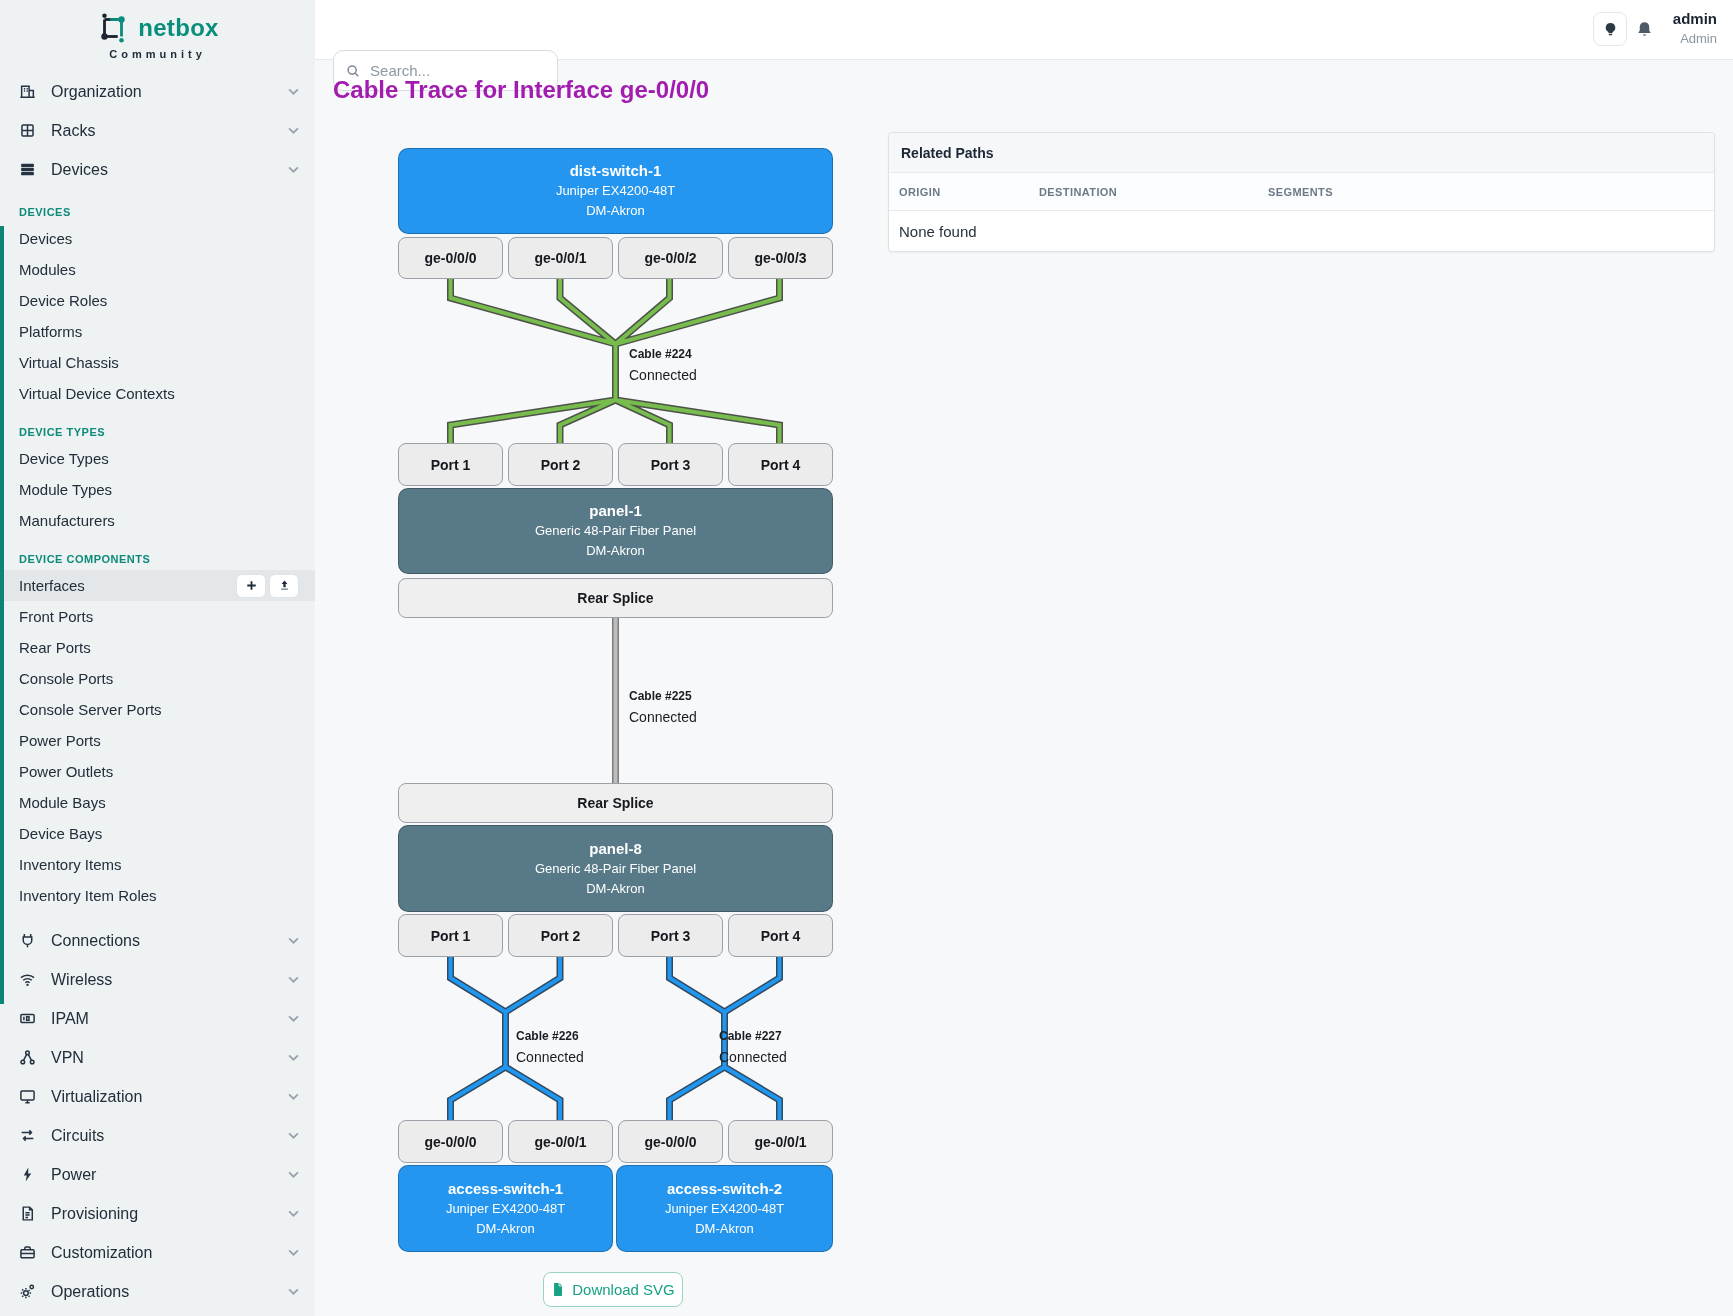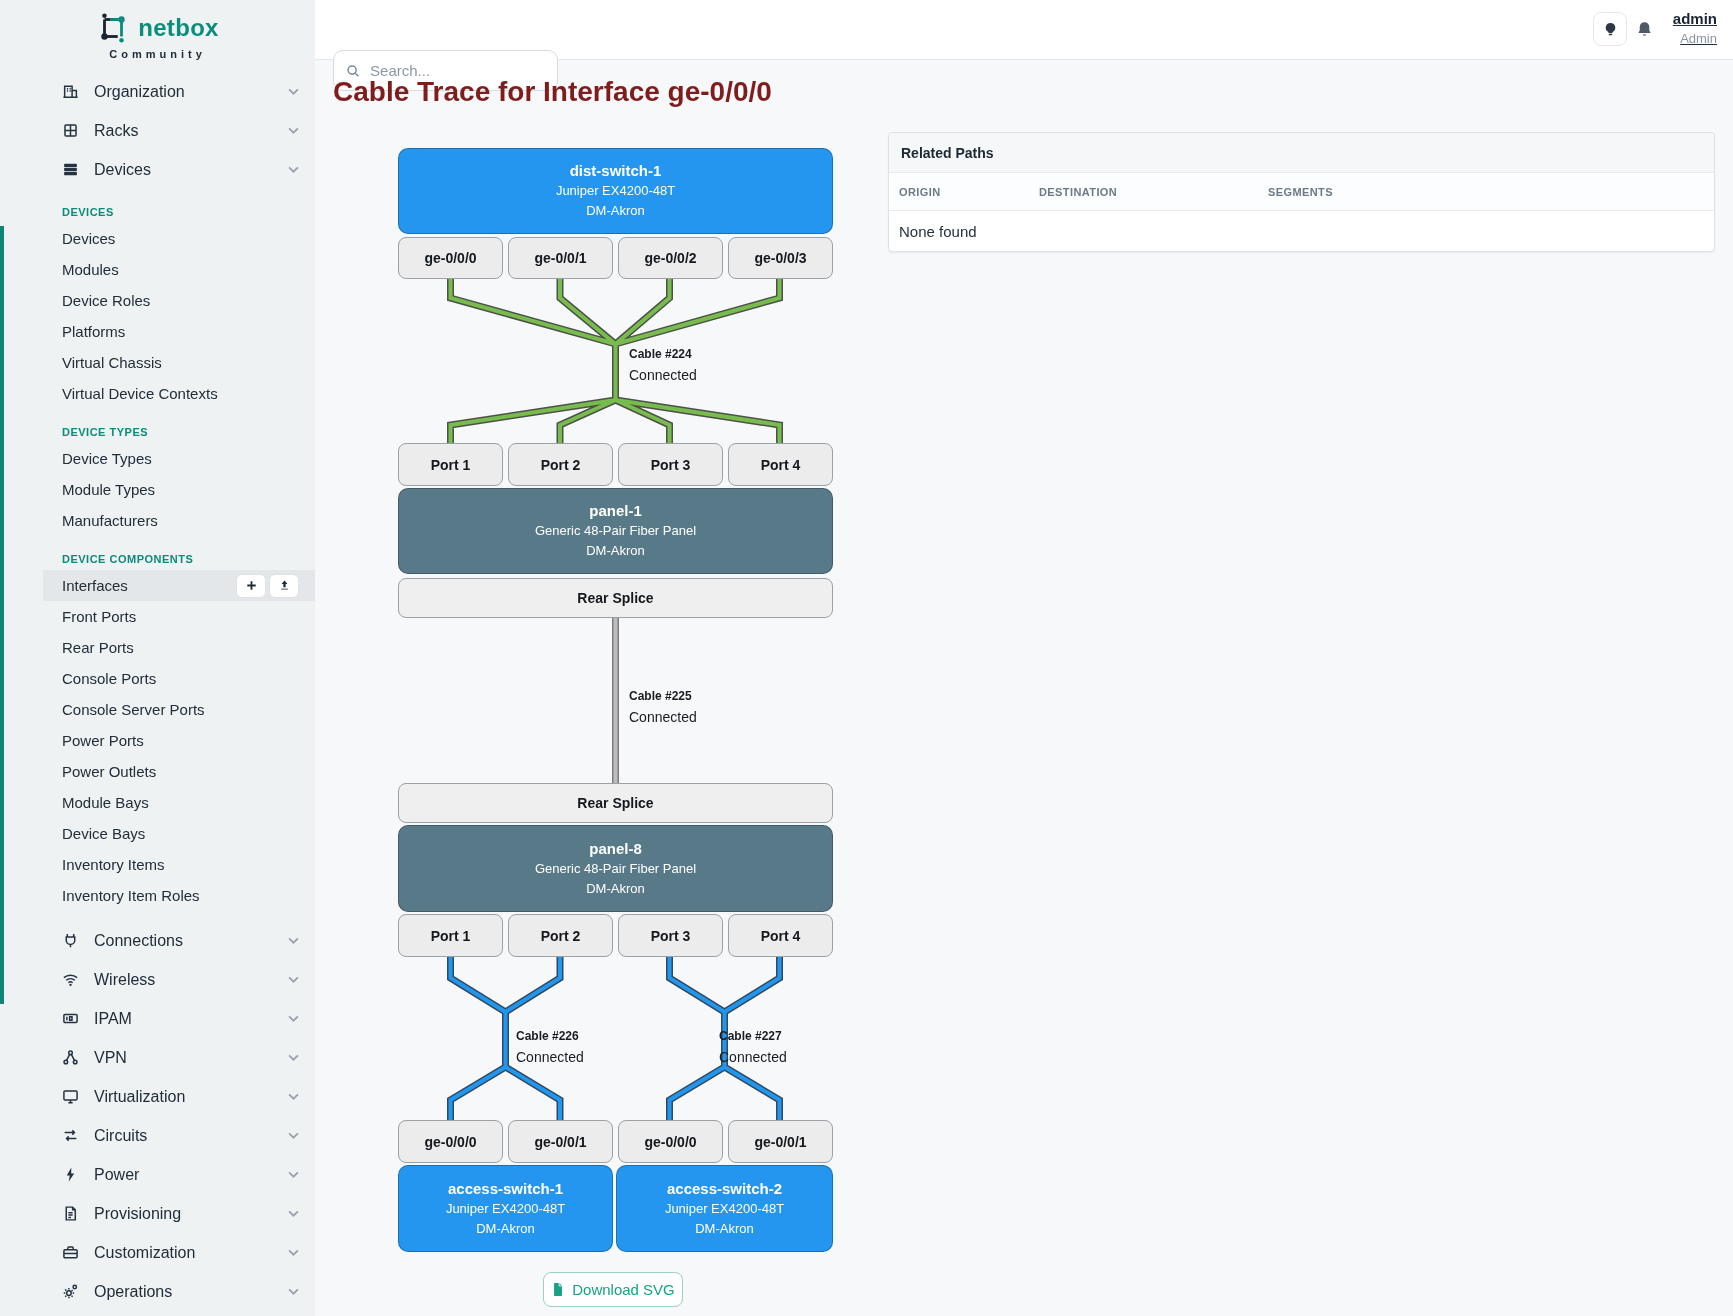--- a/index.html
+++ b/index.html
@@ -5,48 +5,48 @@
   * { margin:0; padding:0; box-sizing:border-box; }
   html,body { width:1733px; height:1316px; font-family:"Liberation Sans",sans-serif; background:#f6f8fa; overflow:hidden; position:relative; color:#222e3a; }
   svg { display:block; }
 
   
   .sidebar { position:absolute; left:0; top:0; width:315px; height:1316px; background:#eef2f3; overflow:hidden; }
   .logo-block { height:72px; padding-top:11px; display:flex; flex-direction:column; align-items:center; }
   .brand-row { display:flex; align-items:center; gap:8px; }
   .brand-name { font-size:24px; font-weight:bold; color:#0a8e7c; letter-spacing:.3px; }
   .brand-sub { font-size:11px; letter-spacing:4px; color:#212d3a; margin-top:3px; font-weight:600; }
-  .nav { position:relative;padding-left:43px; }
+  .nav { position:relative; }
   .active-bar { position:absolute; left:0; top:154px; width:4px; height:778px; background:#0c8577; }
   .nav-item { height:39px; display:flex; align-items:center; padding:0 16px 0 19px; gap:15px; font-size:16px; cursor:pointer; }
   .nav-item .lbl { flex:1; }
   .nav-section { margin-top:12px; height:22px; display:flex; align-items:center; padding-left:19px; font-size:11px; font-weight:bold; letter-spacing:.5px; color:#0d8a79; }
   .nav-sub { height:31px; display:flex; align-items:center; padding-left:19px; padding-right:16px; font-size:15px; cursor:pointer; }
   .nav-sub.active { background:#e3e7e9; }
   .sub-actions { margin-left:auto; display:flex; gap:3px; }
   .mini-btn { width:30px; height:24px; background:#fff; border:1px solid #e0e3e6; border-radius:6px; display:flex; align-items:center; justify-content:center; cursor:pointer; }
   .ic { width:17px; height:17px; flex:none; }
   .ic path, .ic rect, .ic circle { stroke:#253241; stroke-width:1.4; fill:none; }
   .ic .fl { fill:#253241; stroke:none; }
   .chev { width:11px; height:7px; flex:none; }
 
   
   .topbar { position:absolute; left:315px; top:0; width:1418px; height:60px; background:#fff; border-bottom:1px solid #e4e8eb; }
   .search { position:absolute; left:18px; top:10px; width:225px; height:41px; border:1px solid #d6dce2; border-radius:10px; background:#fff; display:flex; align-items:center; padding:0 12px; gap:10px;margin-top:40px; }
   .search input { border:none; outline:none; width:100%; font-size:15px; font-family:inherit; color:#333; background:transparent; }
   .search input::placeholder { color:#8d98a4; }
   .theme-btn { position:absolute; left:1278px; top:12px; width:34px; height:34px; border:1px solid #e5e8eb; border-radius:8px; background:#fff; display:flex; align-items:center; justify-content:center; cursor:pointer; }
   .bell-wrap { position:absolute; left:1320px; top:20px; cursor:pointer; }
-  .user { position:absolute; right:16px; top:9px; text-align:right; line-height:20px; cursor:pointer;text-decoration:underline; }
+  .user { position:absolute; right:16px; top:9px; text-align:right; line-height:20px; cursor:pointer; }
   .user .n { font-size:15px; font-weight:bold; color:#1b2531; }
   .user .r { font-size:13px; color:#8b95a1; }
 
   
   .content { position:absolute; left:315px; top:60px; width:1418px; height:1256px; }
-  .page-title { position:absolute; left:18px; top:16px; font-size:28px; font-weight:600; color:#7f1d1d; }
+  .page-title { position:absolute; left:18px; top:16px; font-size:24px; font-weight:600; color:#a21caf; }
 
   
   .cables-svg { position:absolute; left:83px; top:88px; pointer-events:none; }
   .cables-svg path { fill:none; }
   .cables-svg .o { stroke:#4c5149; stroke-width:7; }
   .cables-svg .o.ob { stroke:#34485c; }
   .cables-svg .o.ogr { stroke:#7d7d7d; }
   .cables-svg .c { stroke-width:4; }
   .node { position:absolute; border-radius:10px; color:#fff; display:flex; flex-direction:column; align-items:center; justify-content:center; line-height:20px; border:1px solid rgba(0,0,0,.25); cursor:pointer; }
   .node .t { font-weight:bold; font-size:15px; }

